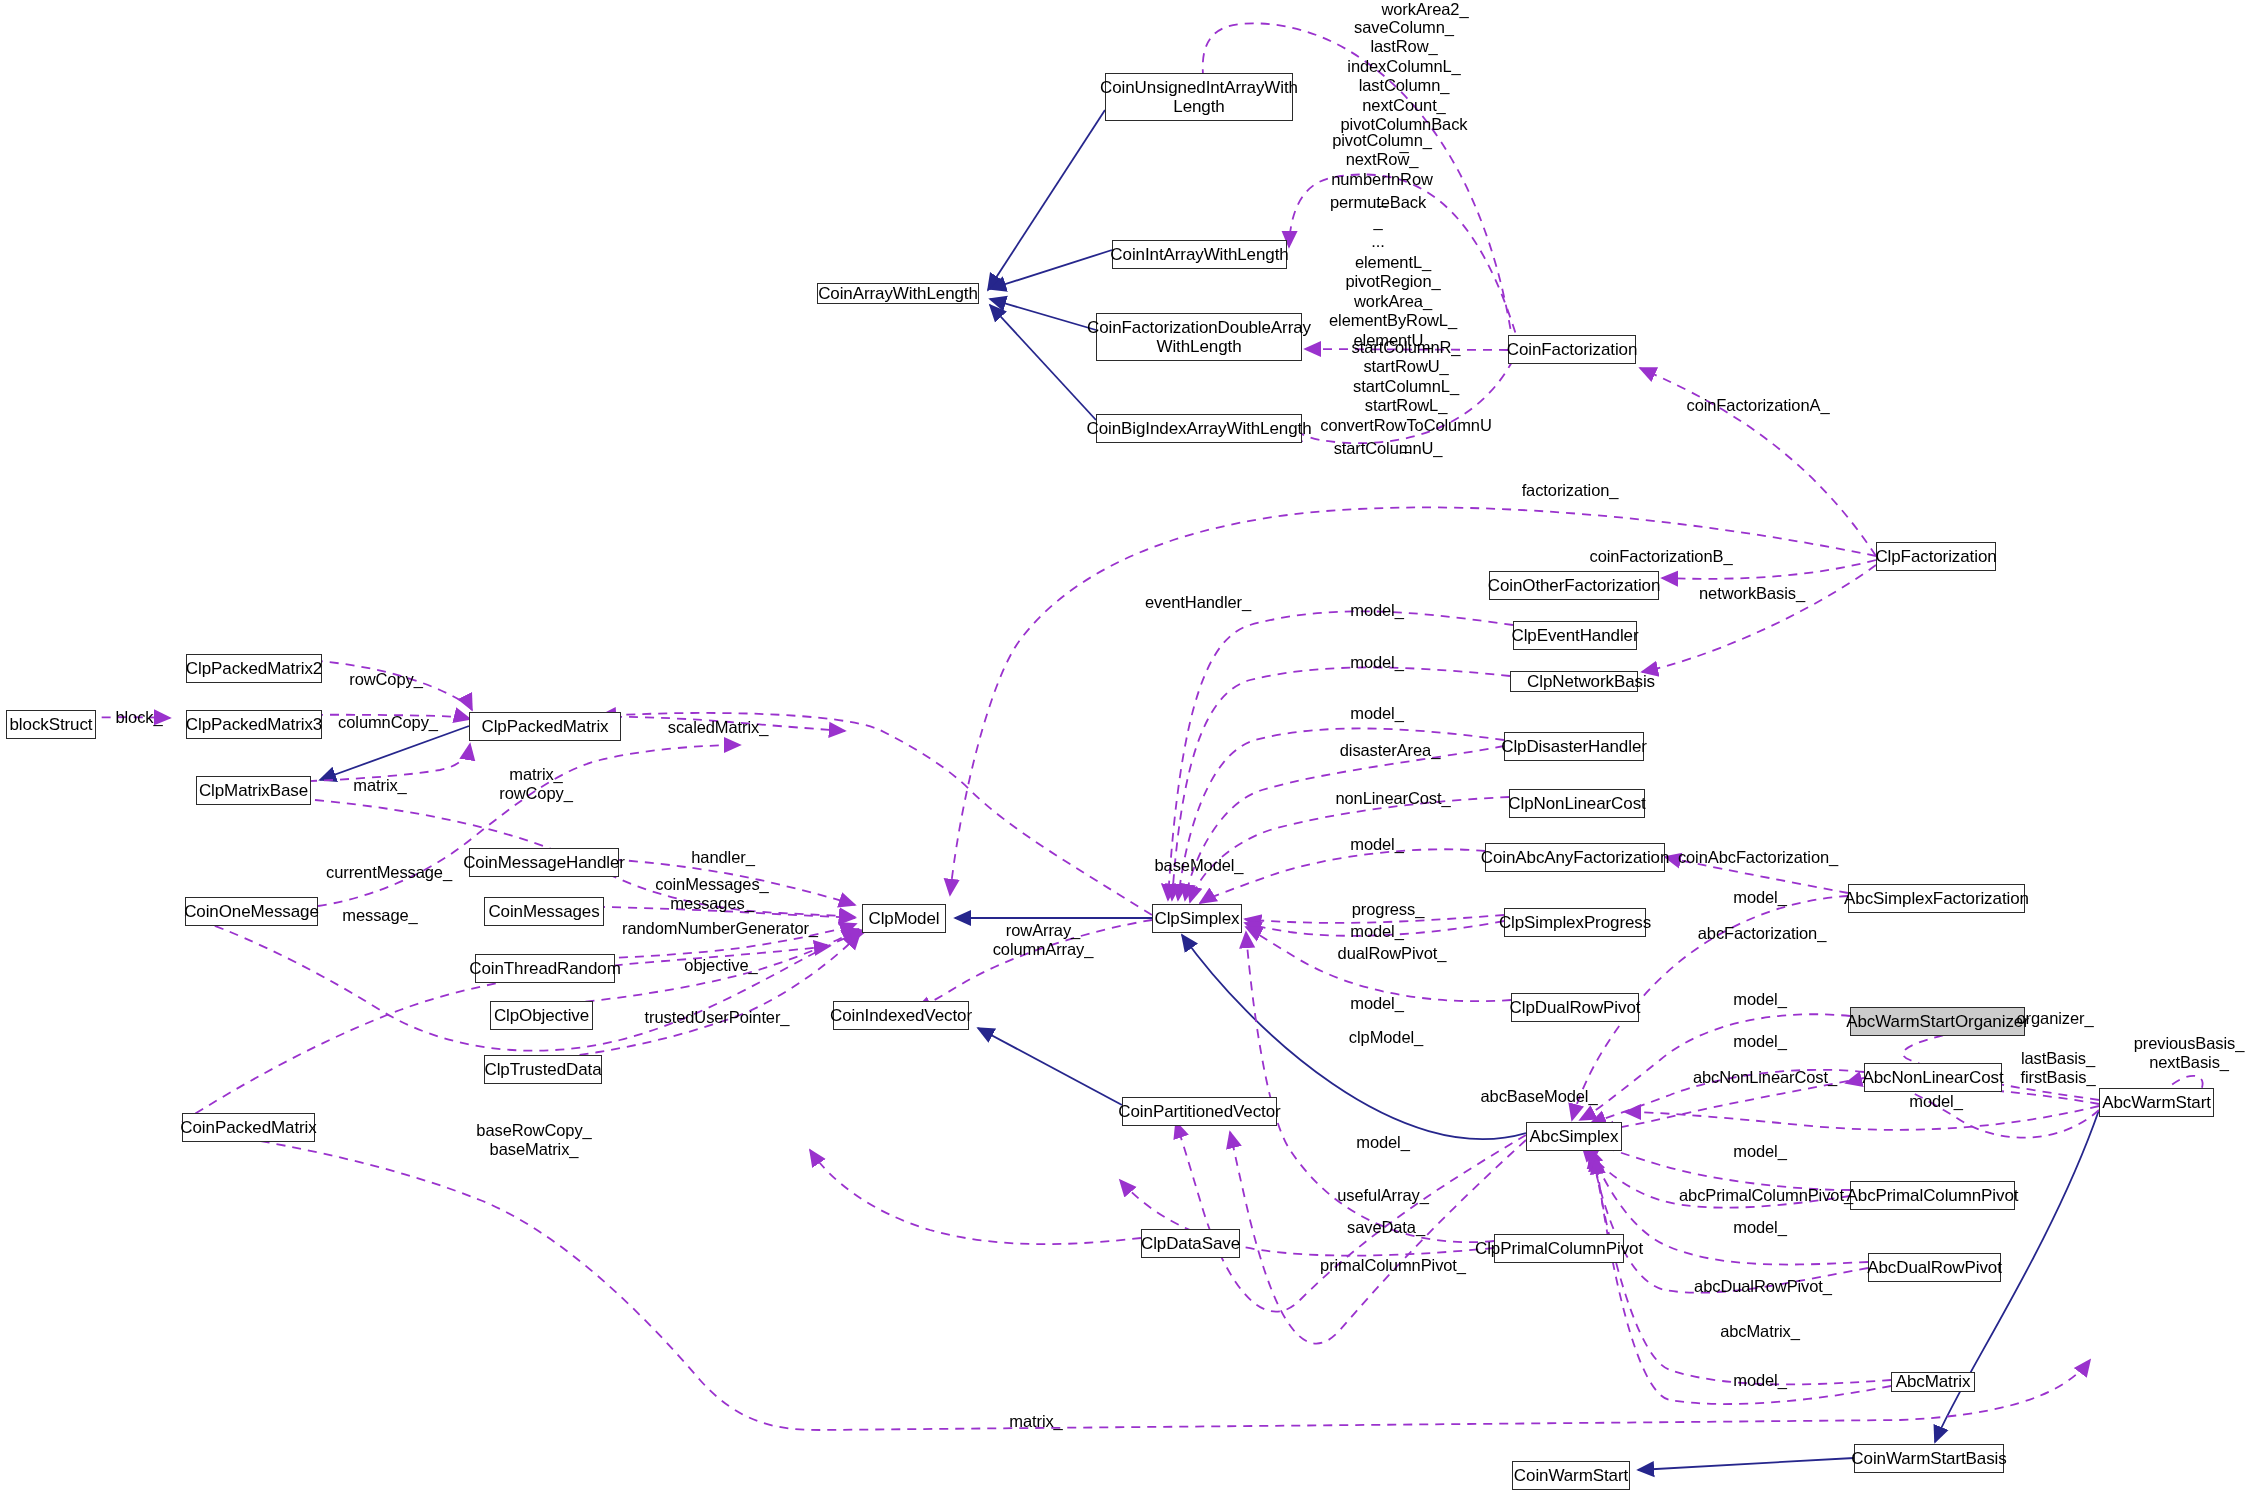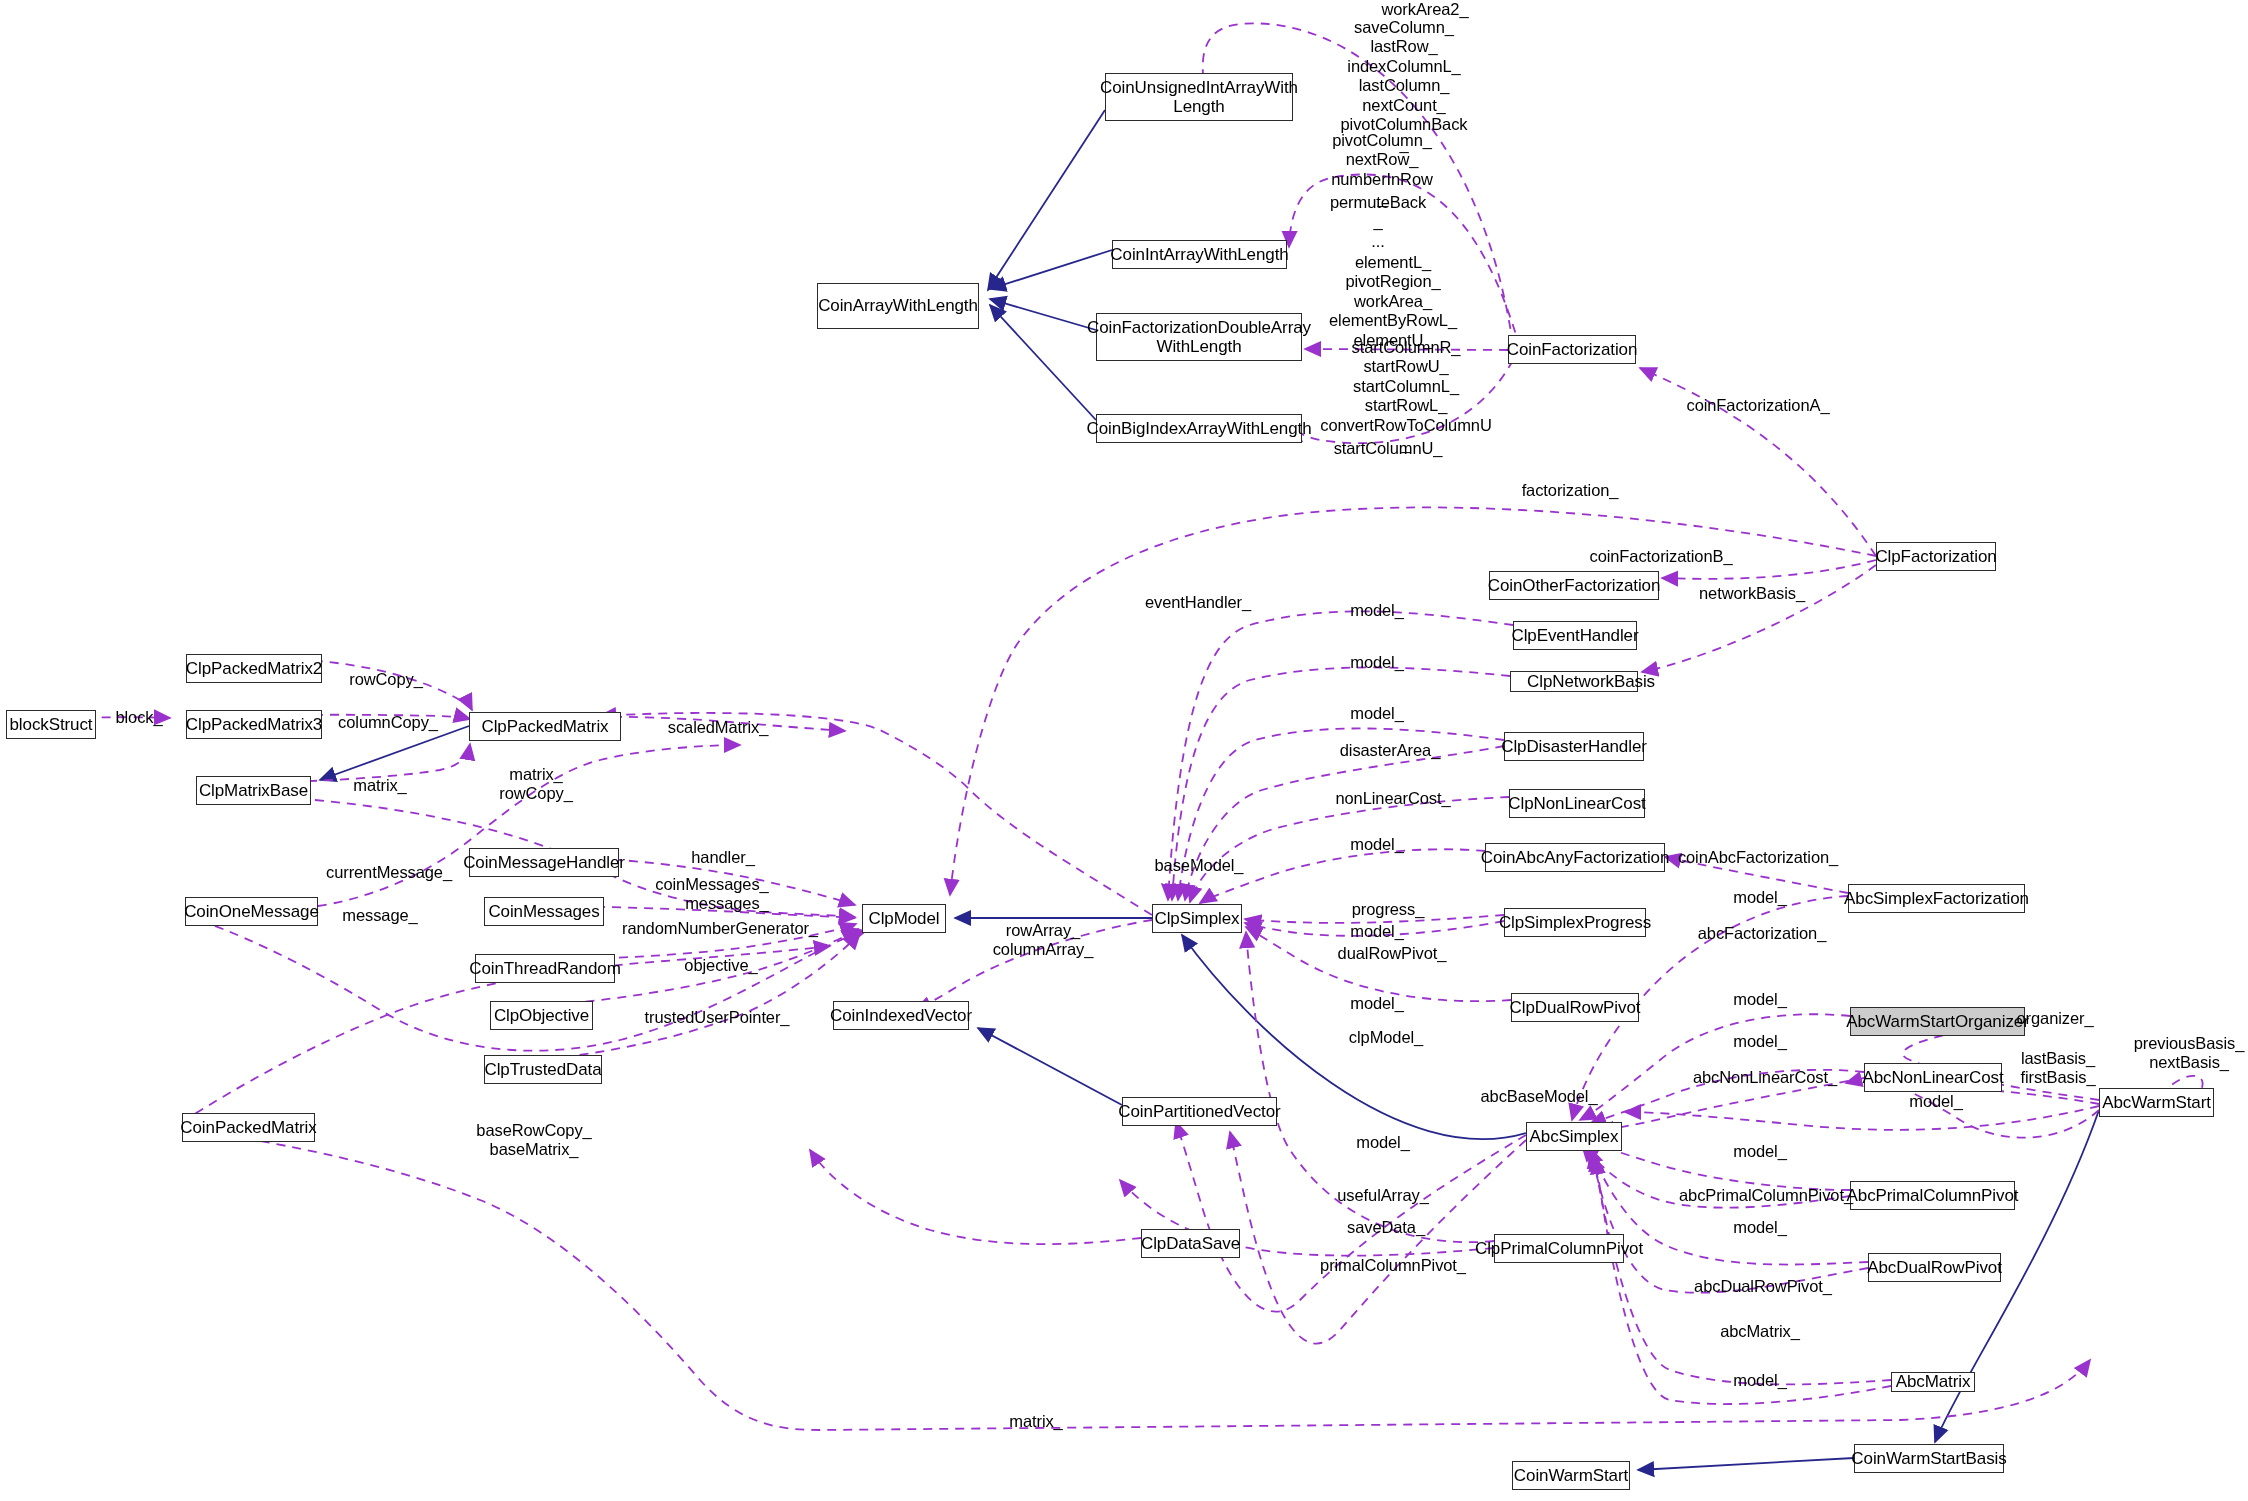--- a/index.html
+++ b/index.html
@@ -122,21 +122,21 @@
       <path d="M1494,1248 C1420,1255 1330,1260 1260,1250 C1200,1241 1150,1215 1120,1180"></path>
       <path d="M1526,1135 C1450,1180 1370,1230 1300,1300 C1260,1340 1220,1270 1200,1200 C1185,1150 1178,1128 1176,1122"></path>
       <path d="M1526,1140 C1460,1200 1400,1260 1340,1330 C1300,1375 1270,1300 1250,1220 C1238,1170 1232,1140 1230,1132"></path>
       <path d="M1152,920 C1090,930 1010,955 960,985 C930,1003 920,1008 915,1010"></path>
     </g>
   </svg>
 
 <div class="node" style="left: 1105px; top: 73px; width: 188px; height: 48px;">CoinUnsignedIntArrayWith
 Length</div>
     <div class="node" style="left: 1112px; top: 240px; width: 175px; height: 29px;">CoinIntArrayWithLength</div>
-    <div class="node" style="left: 817px; top: 283px; width: 162px; height: 46px;">CoinArrayWithLength</div>
+    <div class="node" style="left: 817px; top: 283px; width: 162px; height: 21px;">CoinArrayWithLength</div>
     <div class="node" style="left: 1096px; top: 313px; width: 206px; height: 48px;">CoinFactorizationDoubleArray
 WithLength</div>
     <div class="node" style="left: 1096px; top: 414px; width: 206px; height: 29px;">CoinBigIndexArrayWithLength</div>
     <div class="node" style="left: 1508px; top: 335px; width: 128px; height: 29px;">CoinFactorization</div>
     <div class="node" style="left: 1876px; top: 542px; width: 120px; height: 29px;">ClpFactorization</div>
     <div class="node" style="left: 1489px; top: 571px; width: 170px; height: 29px;">CoinOtherFactorization</div>
     <div class="node" style="left: 1513px; top: 621px; width: 124px; height: 29px;">ClpEventHandler</div>
     <div class="node" style="left: 1510px; top: 671px; width: 128px; height: 21px; padding-left: 34px;">ClpNetworkBasis</div>
     <div class="node" style="left: 1504px; top: 732px; width: 140px; height: 29px;">ClpDisasterHandler</div>
     <div class="node" style="left: 1509px; top: 789px; width: 136px; height: 29px;">ClpNonLinearCost</div>
@@ -212,21 +212,21 @@
     <div class="elabel" style="left: 1758px; top: 858px;">coinAbcFactorization_</div>
     <div class="elabel" style="left: 386px; top: 680px;">rowCopy_</div>
     <div class="elabel" style="left: 139px; top: 718px;">block_</div>
     <div class="elabel" style="left: 388px; top: 723px;">columnCopy_</div>
     <div class="elabel" style="left: 718px; top: 728px;">scaledMatrix_</div>
     <div class="elabel" style="left: 536px; top: 784px;">matrix_
 rowCopy_</div>
     <div class="elabel" style="left: 380px; top: 786px;">matrix_</div>
     <div class="elabel" style="left: 389px; top: 873px;">currentMessage_</div>
     <div class="elabel" style="left: 723px; top: 858px;">handler_</div>
-    <div class="elabel" style="left: 712px; top: 894px; text-align: right;">coinMessages_
+    <div class="elabel" style="left: 712px; top: 894px;">coinMessages_
 messages_</div>
     <div class="elabel" style="left: 380px; top: 916px;">message_</div>
     <div class="elabel" style="left: 720px; top: 929px;">randomNumberGenerator_</div>
     <div class="elabel" style="left: 721px; top: 966px;">objective_</div>
     <div class="elabel" style="left: 717px; top: 1018px;">trustedUserPointer_</div>
     <div class="elabel" style="left: 1199px; top: 866px;">baseModel_</div>
     <div class="elabel" style="left: 1043px; top: 940px;">rowArray_
 columnArray_</div>
     <div class="elabel" style="left: 1388px; top: 910px;">progress_</div>
     <div class="elabel" style="left: 1377px; top: 932px;">model_</div>

